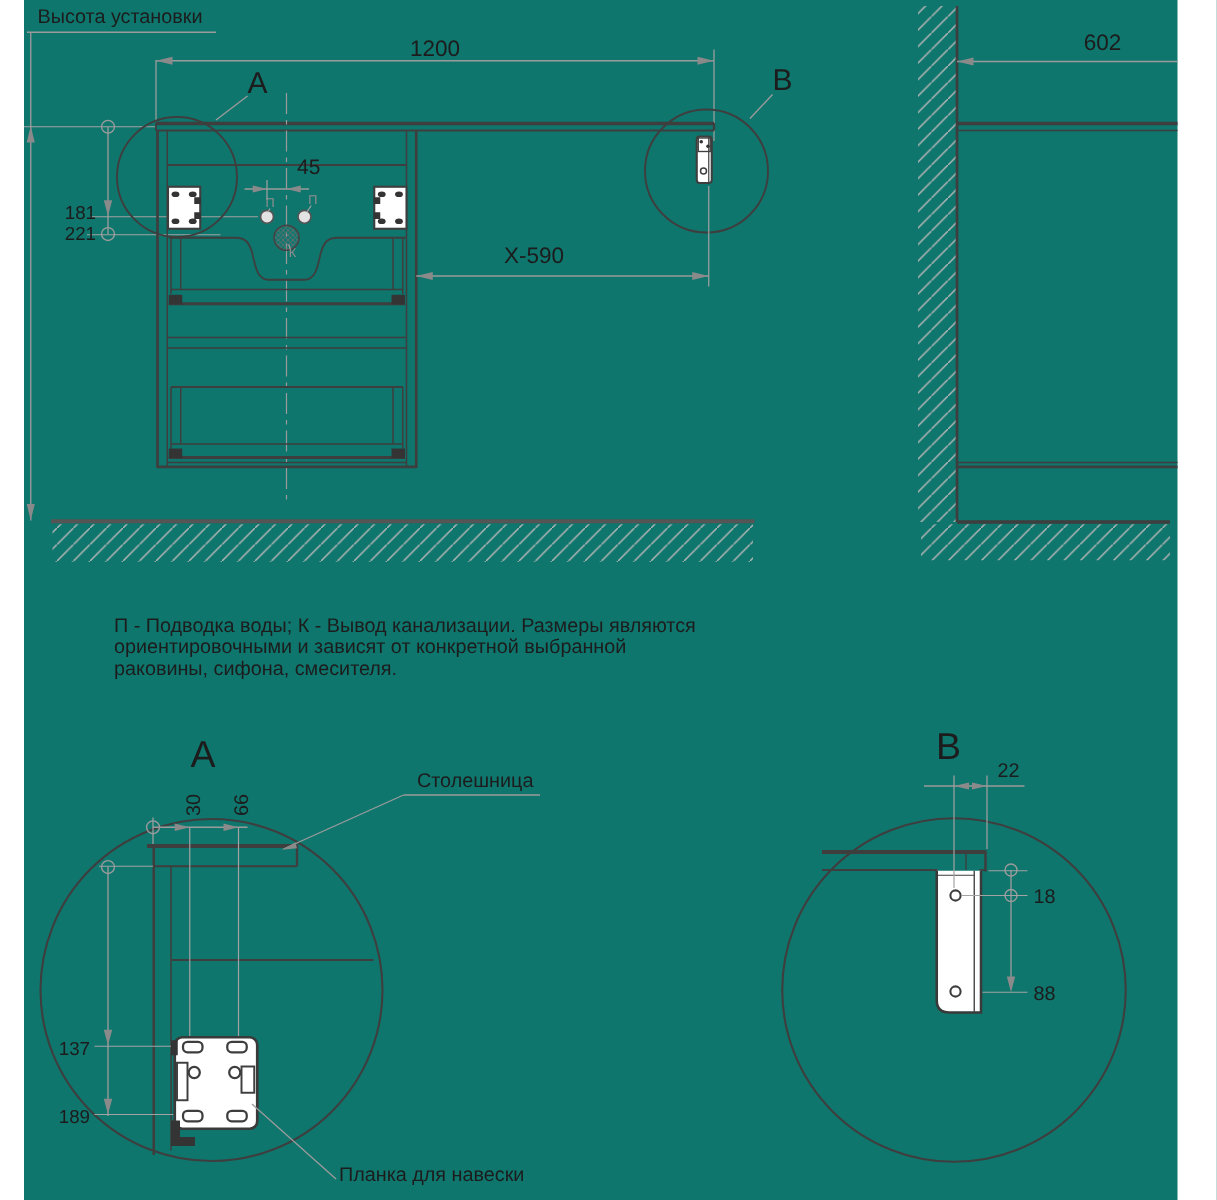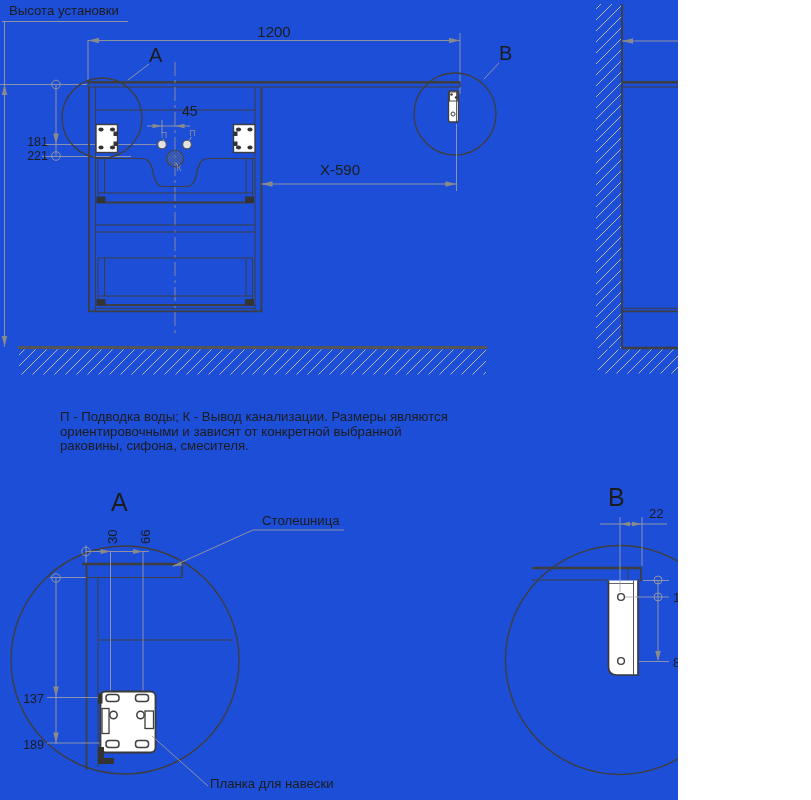--- a/index.html
+++ b/index.html
@@ -1,17 +1,17 @@
 <!DOCTYPE html>
 <html><head>
 <meta charset="utf-8">
 <style>
   html,body{margin:0;padding:0;background:#ffffff;}
-  #stage{position:relative;width:678px;height:800px;background:#1d4ed8;overflow:hidden;
-         font-family:"Liberation Sans", sans-serif;}
+  #stage{position:relative;width:769px;height:800px;background:#0f766e;overflow:hidden;
+         font-family:"Liberation Sans", sans-serif;margin-left:16px;}
   svg{position:absolute;left:0;top:0;}
   svg text{font-family:"Liberation Sans", sans-serif;fill:#1c1c1c;}
   .t8 {font-size:8.5px;fill:#8f8f8f;}
   .t12{font-size:12.5px;}
   .t13{font-size:13.2px;}
   .t14{font-size:14px;}
   .t15{font-size:15px;}
   .t19{font-size:20px;}
   .t25{font-size:25px;}
   .ld {stroke:#3e3e3e;fill:none;}

